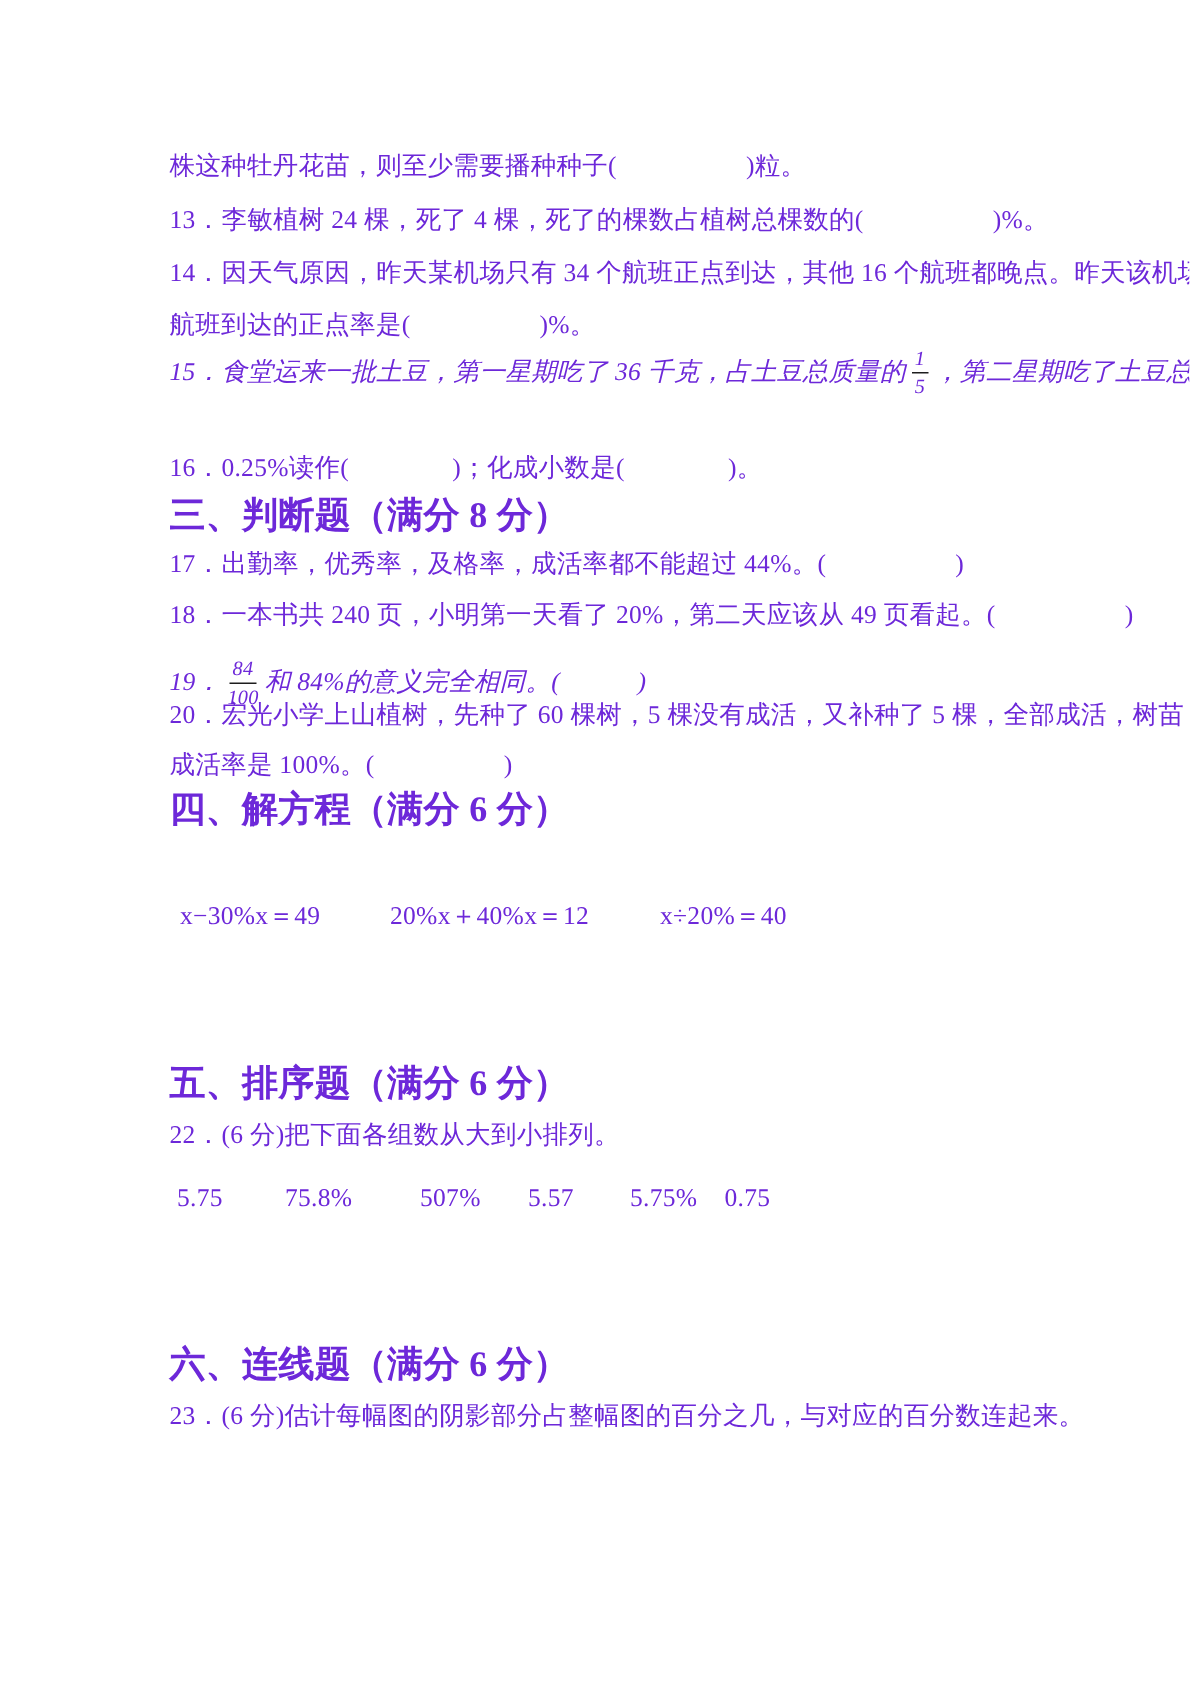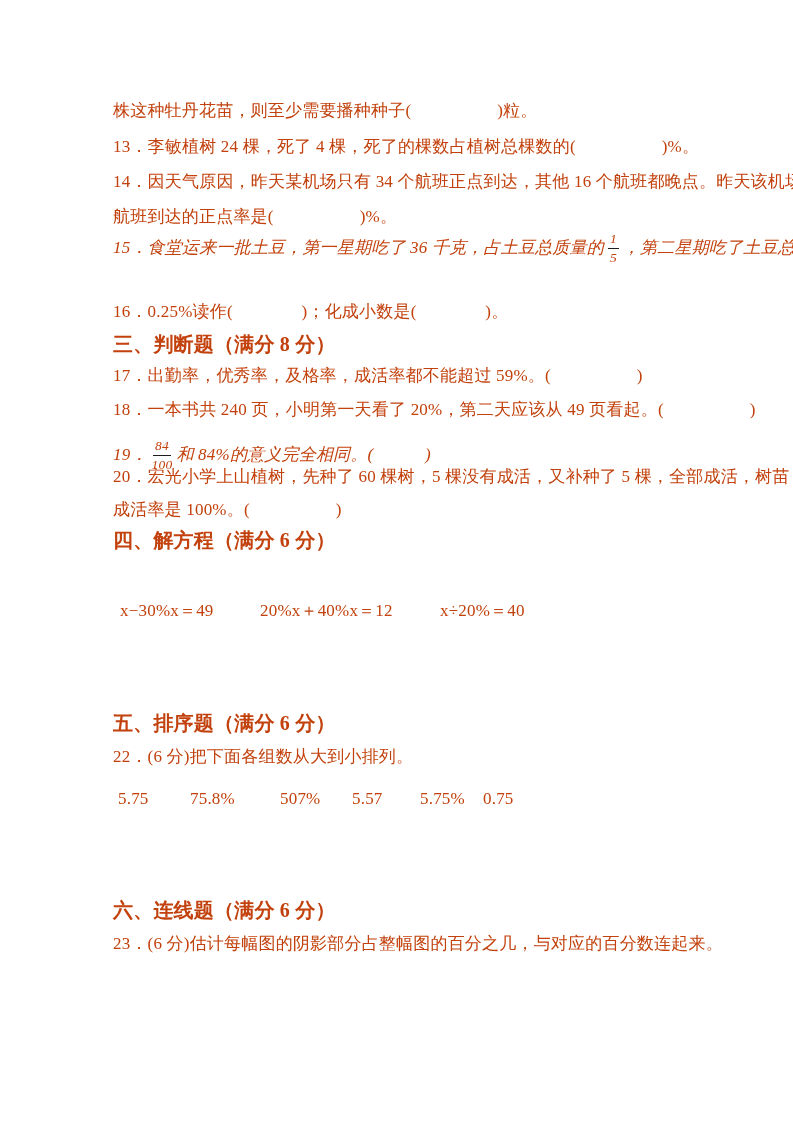--- a/index.html
+++ b/index.html
@@ -3,35 +3,35 @@
 <meta charset="utf-8">
 <style>
   * { margin: 0; padding: 0; box-sizing: border-box; }
   html, body { background: #ffffff; }
   .page {
     position: relative;
     width: 793px;
     height: 1122px;
     background: #ffffff;
     font-family: "Liberation Serif", "DejaVu Serif", serif;
-    color: #c2410c;
+    color: #6d28d9;
     overflow: hidden;
   }
   .line {
     position: absolute;
     left: 113px;
     width: 585px;
     font-size: 17px;
     line-height: 22px;
     white-space: nowrap;
     letter-spacing: 0.2px;
   }
   .header {
     font-weight: bold;
-    font-size: 20px;
+    font-size: 24px;
   }
   .fracline {
     display: flex;
     align-items: center;
     font-style: italic;
   }
   .frac {
     display: inline-flex;
     flex-direction: column;
     align-items: center;
@@ -65,21 +65,21 @@
         <span class="num">1</span>
         <span class="den">5</span>
       </span>
       <span>，第二星期吃了土豆总</span>
   </div>
 
   <div class="line" style="top:301px">16．0.25%读作(　　　　)；化成小数是(　　　　)。</div>
 
   <div class="line header" style="top:333px">三、判断题（满分 8 分）</div>
 
-  <div class="line" style="top:365px">17．出勤率，优秀率，及格率，成活率都不能超过 59%。(　　　　　)</div>
+  <div class="line" style="top:365px">17．出勤率，优秀率，及格率，成活率都不能超过 44%。(　　　　　)</div>
 
   <div class="line" style="top:399px">18．一本书共 240 页，小明第一天看了 20%，第二天应该从 49 页看起。(　　　　　)</div>
 
   <div class="line fracline" style="top:435px;height:40px">
     <span>19．</span>
       <span class="frac">
         <span class="num">84</span>
         <span class="den">100</span>
       </span>
       <span>和 84%的意义完全相同。(　　　)</span>

